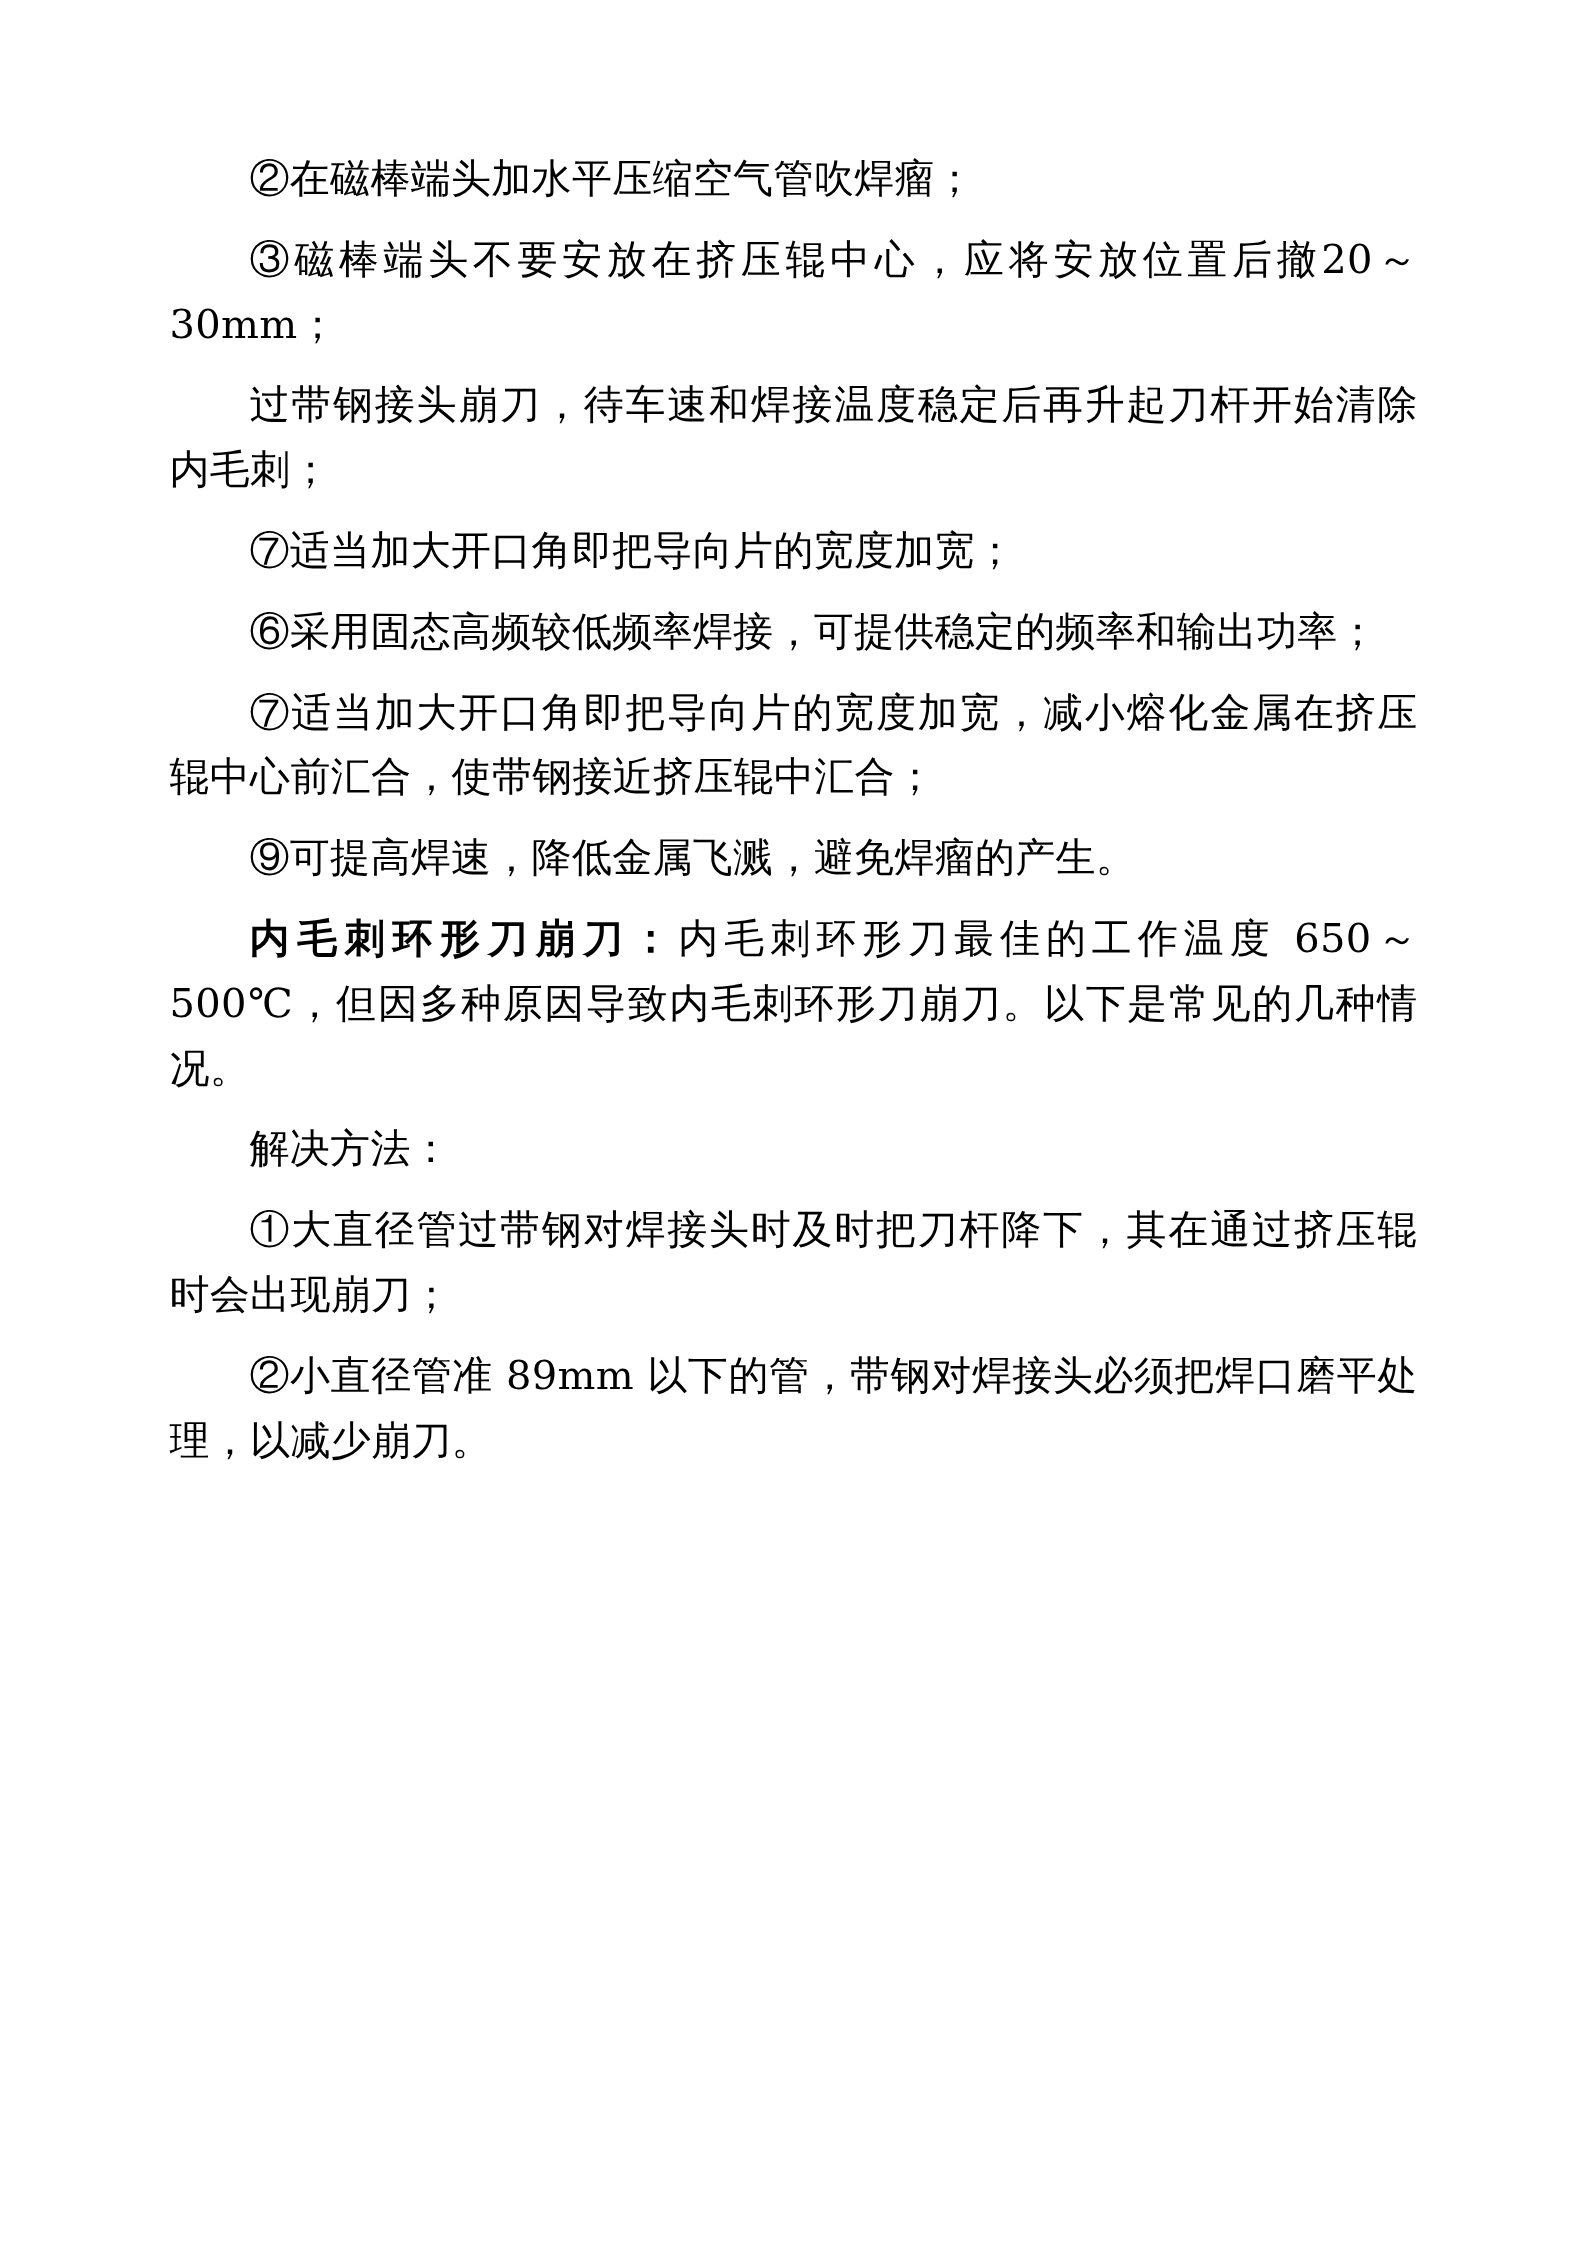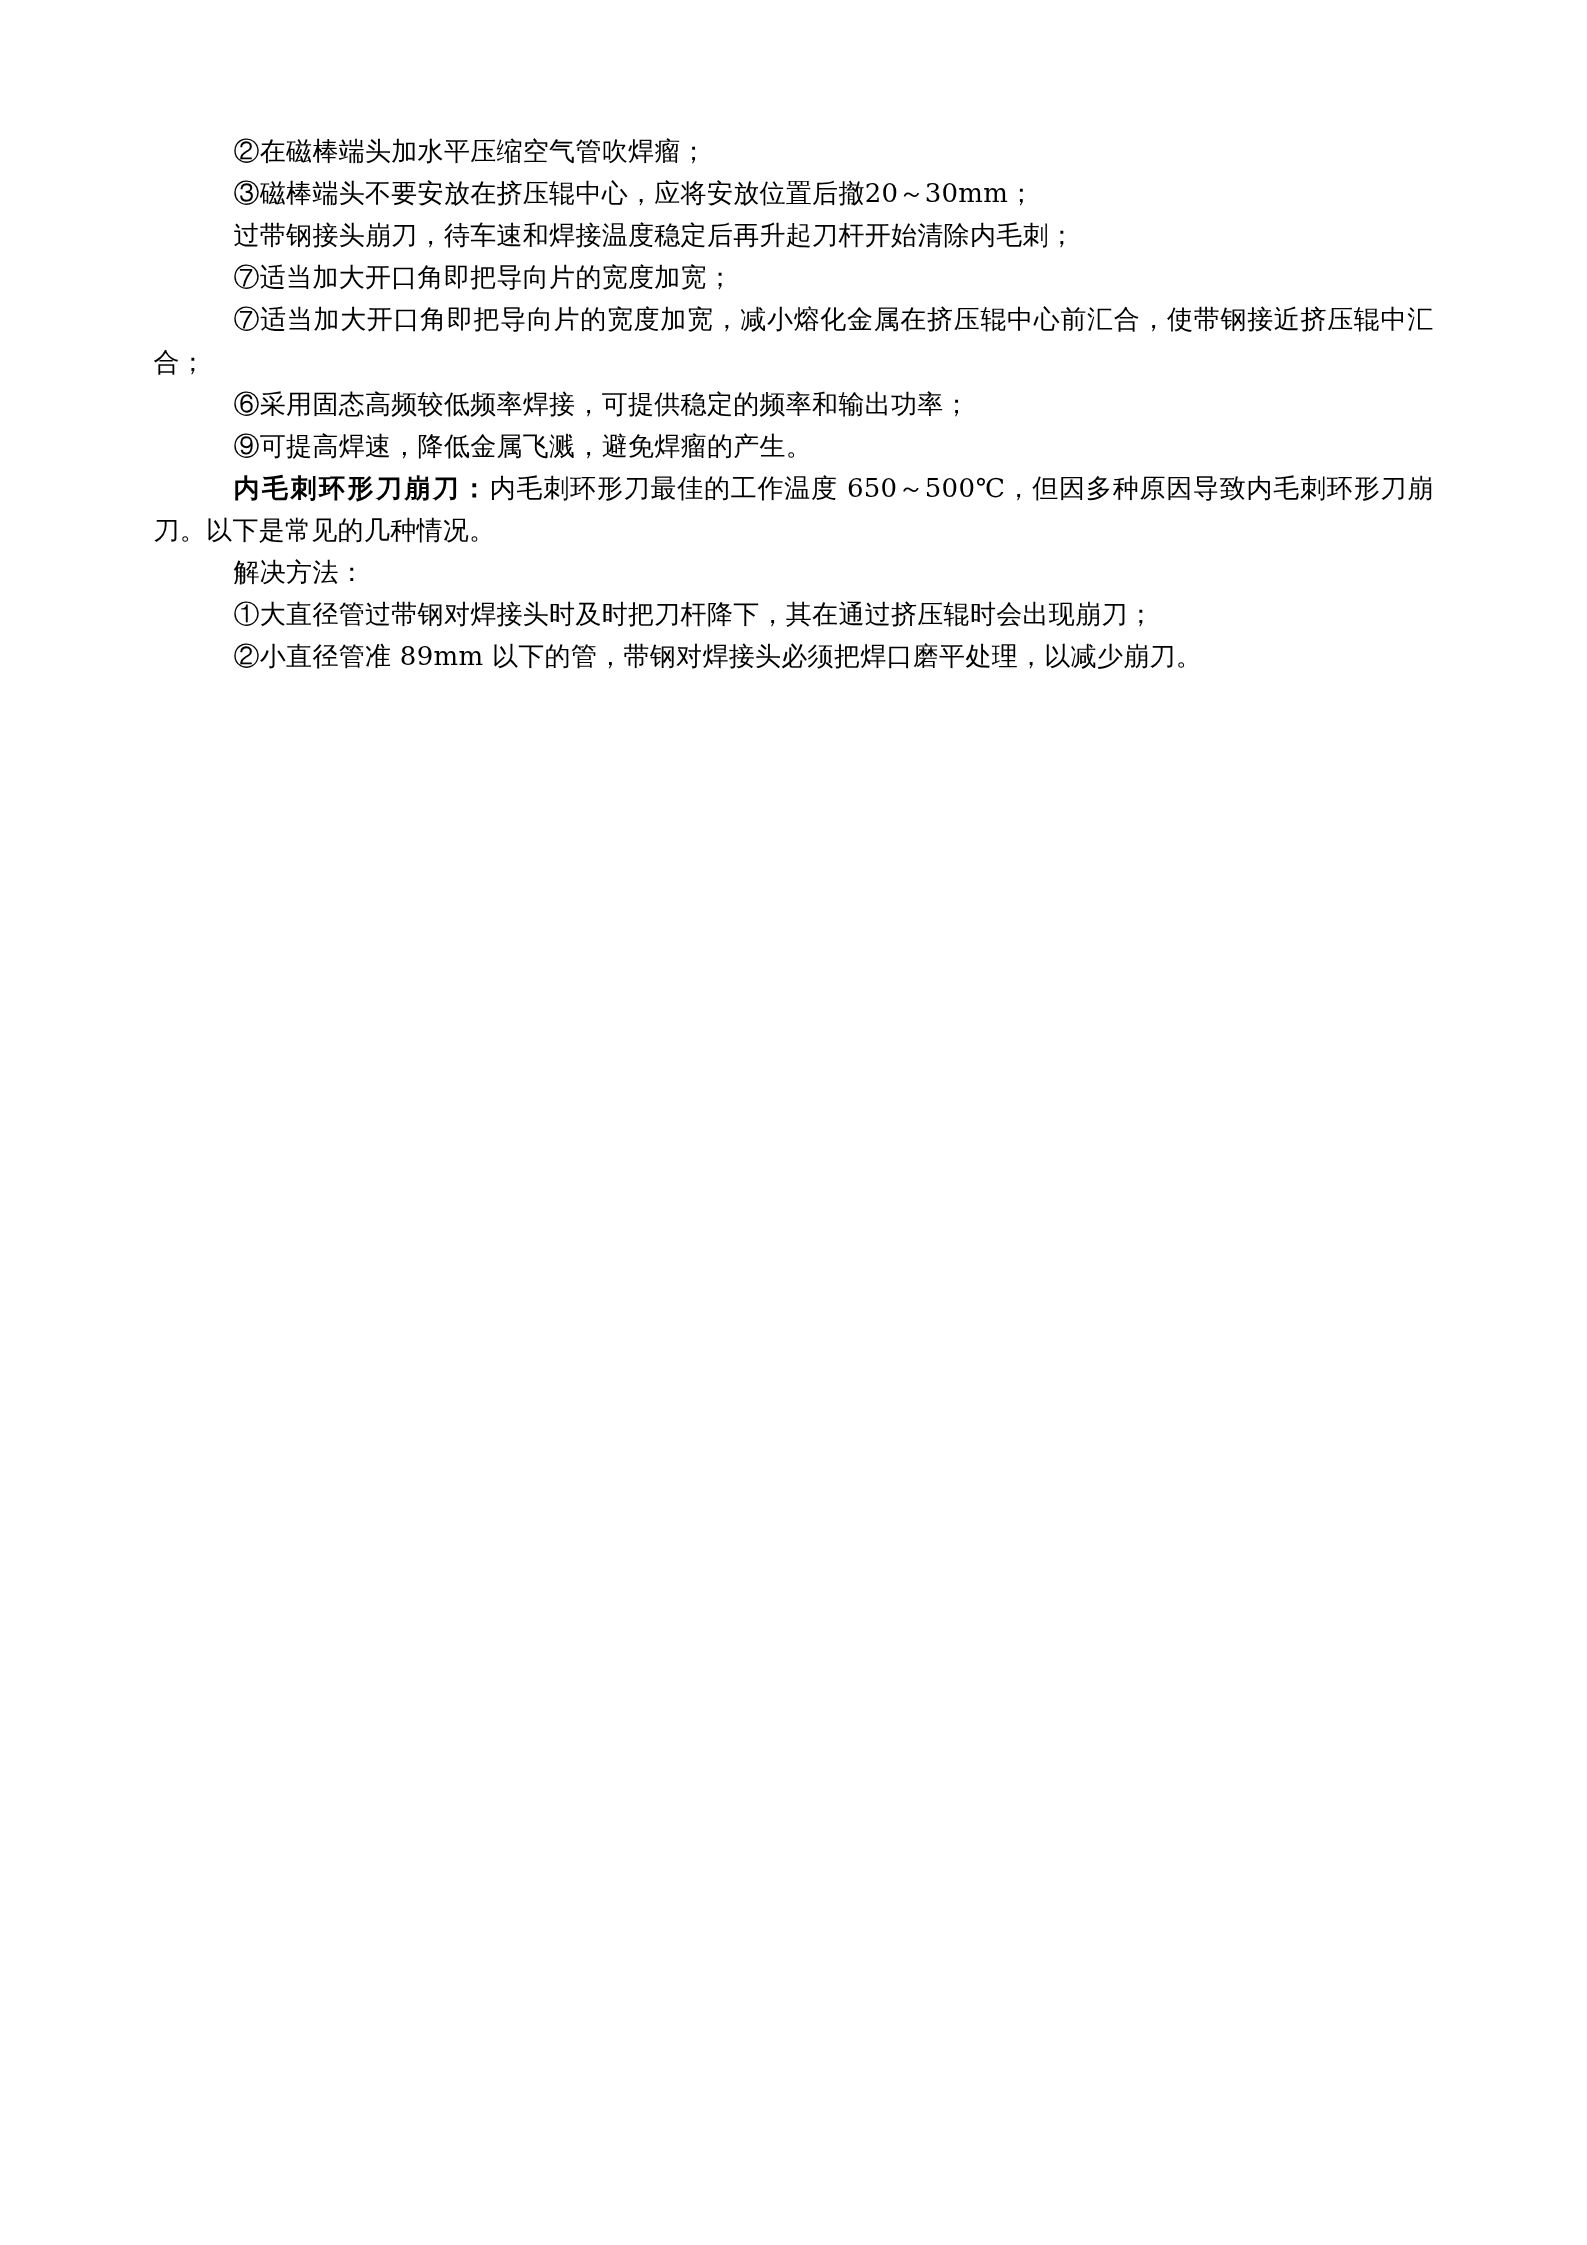--- a/index.html
+++ b/index.html
@@ -18,22 +18,22 @@
     background: #ffffff;
     box-sizing: border-box;
     padding: 130px 150px 120px 150px;
     overflow: hidden;
   }
   .content {
     width: 1280px;
     margin: 0 auto;
   }
   p {
-    margin: 0;
-    font-size: 26px;
+    margin: 16px;
+    font-size: 40px;
     line-height: 1.62;
     text-align: justify;
     text-justify: inter-ideograph;
     letter-spacing: 0.3px;
   }
   .indent {
     text-indent: 80px;
   }
   .bold-lead {
     font-weight: bold;
@@ -47,23 +47,23 @@
   <div class="content">
 
     <p class="indent">②在磁棒端头加水平压缩空气管吹焊瘤；</p>
 
     <p class="indent">③磁棒端头不要安放在挤压辊中心，应将安放位置后撤20～30mm；</p>
 
     <p class="indent">过带钢接头崩刀，待车速和焊接温度稳定后再升起刀杆开始清除内毛刺；</p>
 
     <p class="indent">⑦适当加大开口角即把导向片的宽度加宽；</p>
 
+    <p class="indent">⑥采用固态高频较低频率焊接，可提供稳定的频率和输出功率；</p>
+
     <p class="indent">⑦适当加大开口角即把导向片的宽度加宽，减小熔化金属在挤压辊中心前汇合，使带钢接近挤压辊中汇合；</p>
-
-    <p class="indent">⑥采用固态高频较低频率焊接，可提供稳定的频率和输出功率；</p>
 
 
     <p class="indent">⑨可提高焊速，降低金属飞溅，避免焊瘤的产生。</p>
 
     <p class="indent"><span class="bold-lead">内毛刺环形刀崩刀：</span><span>内毛刺环形刀最佳的工作温度 650～500℃，但因多种原因导致内毛刺环形刀崩刀。以下是常见的几种情况。</span></p>
 
 
     <p class="indent">解决方法：</p>
 
     <p class="indent">①大直径管过带钢对焊接头时及时把刀杆降下，其在通过挤压辊时会出现崩刀；</p>

